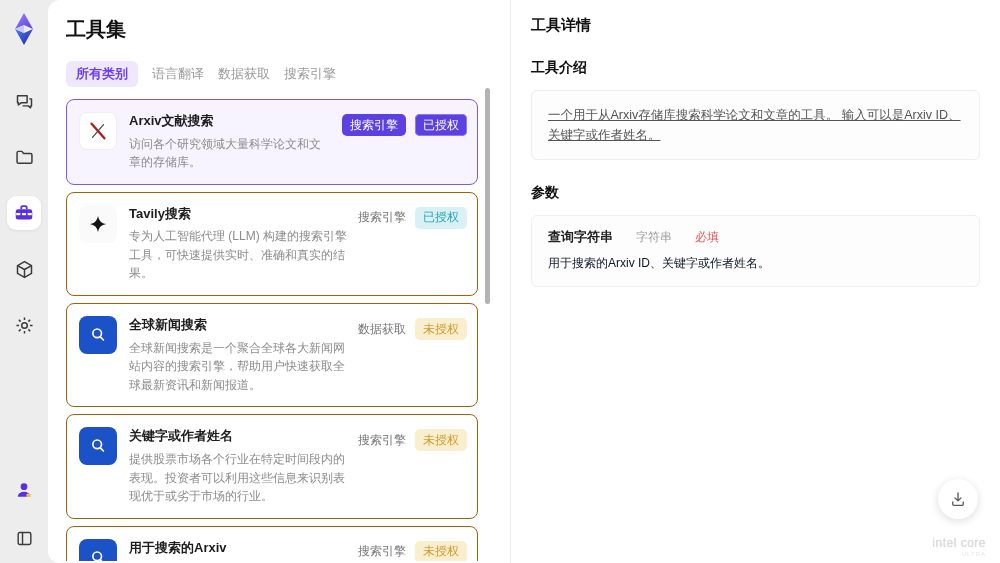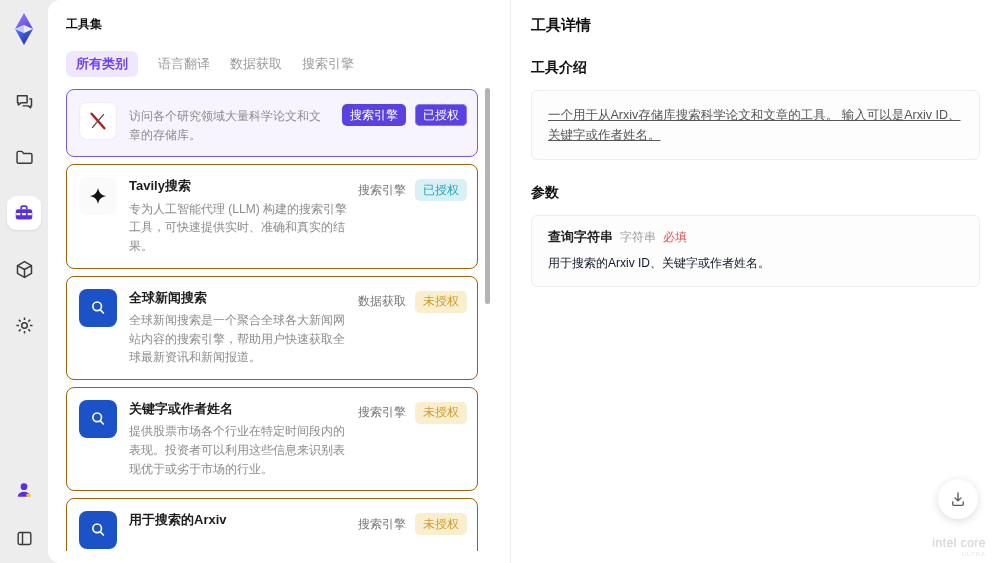--- a/index.html
+++ b/index.html
@@ -21,22 +21,22 @@
   }
   .rail-btn.active { background:#ffffff; box-shadow:0 1px 3px rgba(0,0,0,.08); }
   .rail-bottom { position:absolute; bottom:8px; left:0; width:48px; display:flex; flex-direction:column; align-items:center; gap:14px; }
   
   .card {
     position:absolute; left:48px; top:0; width:952px; height:563px;
     background:#ffffff; border-radius:12px 0 0 12px; display:flex; overflow:hidden;
   }
   
   .list-pane { width:462px; padding:16px 0 0 18px; position:relative; }
-  .page-title { font-size:12px; font-weight:bold; color:#111; }
-  .tabs { display:flex; align-items:center; gap:20px; margin-top:18px; }
+  .page-title { font-size:20px; font-weight:bold; color:#111; }
+  .tabs { display:flex; align-items:center; gap:14px; margin-top:18px; }
   .tab { font-size:13px; color:#9a9a9a; cursor:pointer; white-space:nowrap; }
   .tab.active { color:#6d3ef0; background:#efe8fd; padding:4px 10px; border-radius:6px; font-weight:bold; }
   .tool-list { margin-top:12px; width:412px; display:flex; flex-direction:column; gap:7px; height:462px; overflow:hidden; }
   .tool-row {
     display:flex; align-items:flex-start; background:#fff;
     border:1px solid #a16207; border-radius:8px; padding:12px 10px 12px 12px; cursor:pointer;
   }
   .tool-row.selected { background:#f7f3ff; border:1px solid #7b57ee; }
   .tile { width:38px; height:38px; border-radius:8px; flex:0 0 38px; display:flex; align-items:center; justify-content:center; }
   .tile.white { background:#ffffff; border:1px solid #f3eded; }
@@ -58,21 +58,21 @@
   }
   
   .detail-pane { flex:1; border-left:1px solid #ececec; padding:16px 20px; position:relative; }
   .detail-title { font-size:15px; font-weight:bold; color:#111; }
   .section-heading { font-size:14px; font-weight:bold; color:#111; margin-top:24px; }
   .info-box {
     margin-top:13px; border:1px solid #eeeeee; background:#fdfdfd; border-radius:6px;
     padding:14px 16px; font-size:12.5px; color:#555; line-height:1.6;text-decoration:underline;
   }
   .param-box { margin-top:13px; border:1px solid #eeeeee; background:#fdfdfd; border-radius:6px; padding:12px 16px 14px; }
-  .param-head { display:flex; align-items:baseline; gap:7px; }
+  .param-head { display:flex; align-items:baseline; gap:23px; }
   .param-name { font-size:13px; font-weight:bold; color:#222; }
   .param-type { font-size:12px; color:#999; }
   .param-required { font-size:12px; color:#e25555; }
   .param-desc { font-size:12px; color:#0f172a; margin-top:9px; }
   
   .fab {
     position:absolute; right:22px; bottom:44px; width:40px; height:40px; border-radius:50%;
     background:#fff; box-shadow:0 2px 8px rgba(0,0,0,.14); display:flex; align-items:center; justify-content:center;
     cursor:pointer; color:#5a5a5a;
   }
@@ -182,20 +182,21 @@
     <div class="tool-list">
 
       <div class="tool-row selected">
         <div class="tile white">
           <svg width="22" height="22" viewBox="0 0 24 24">
             <path d="M5 4 L19 20" stroke="#b31b1b" stroke-width="2.6" stroke-linecap="round"></path>
             <path d="M18 5 L6 19" stroke="#53484f" stroke-width="1.4" stroke-linecap="round"></path>
           </svg>
         </div>
         <div class="tool-body">
+          <div class="tool-name">Arxiv文献搜索</div>
           <div class="tool-desc">访问各个研究领域大量科学论文和文章的存储库。</div>
         </div>
         <div class="tool-tags">
           <span class="pill purple">搜索引擎</span>
           <span class="pill purple bordered">已授权</span>
         </div>
       </div>
 
       <div class="tool-row">
         <div class="tile light">

